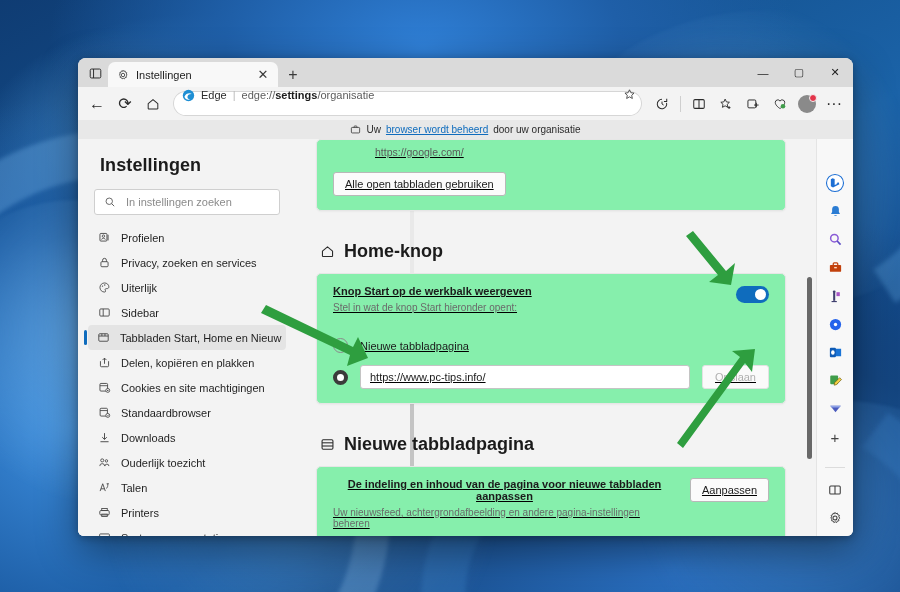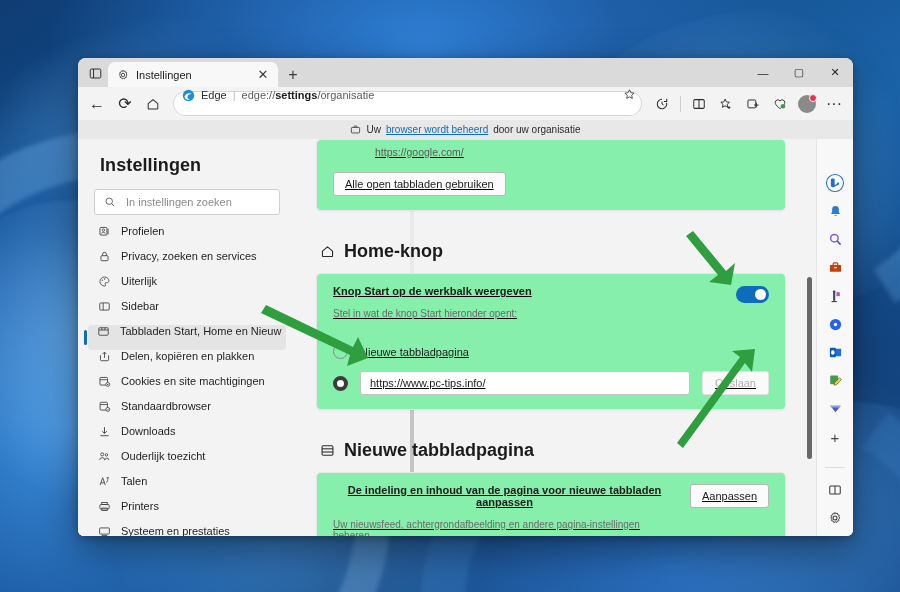--- a/index.html
+++ b/index.html
@@ -182,21 +182,21 @@
     gap: 8px; padding: 0 9px;
   }
   .searchbox input {
     border: 0; outline: 0; flex: 1;
     font-size: 11px; color: #3a3a3a;
     font-family: inherit; background: transparent;
   }
   .searchbox input::placeholder { color: #8b8b8b; }
   .navlist { padding: 0 10px; }
   .navitem {
-    display: flex; align-items: flex-start;
+    display: flex; align-items: center;
     gap: 10px;
     height: 25px;
     padding: 0 8px 0 9px;
     border-radius: 4px;
     font-size: 11px; color: #1f1f1f;
     position: relative;
     white-space: nowrap;
   }
   .navitem .nicon { width:14px; display:flex; align-items:center; justify-content:center; color:#444; }
   .navitem.active { background: #e4e4e4; }
@@ -241,21 +241,21 @@
     margin: 30px 0 11px 4px;
     font-size: 18px; font-weight: 600; color: #1b1b1b;
   }
   .section-head .shicon { color:#2b2b2b; display:flex; }
 
   .card-row {
     padding: 11px 16px;
     display:flex; align-items:flex-start; justify-content:space-between; gap:14px;
   }
   .card-row .rtitle { font-size:11px; font-weight:700; color:#1b1b1b;text-align:center; }
-  .card-row .rsub { font-size:10px; color:#6a6a6a; margin-top:11px; }
+  .card-row .rsub { font-size:10px; color:#6a6a6a; margin-top:5px; }
 
   .toggle {
     width: 33px; height: 17px;
     background: #0f6cbd; border-radius: 9px;
     position: relative; flex: none; margin-top: 1px;
   }
   .toggle .knob {
     position:absolute; right:3px; top:3px;
     width:11px;height:11px;border-radius:50%;background:#fff;
   }

